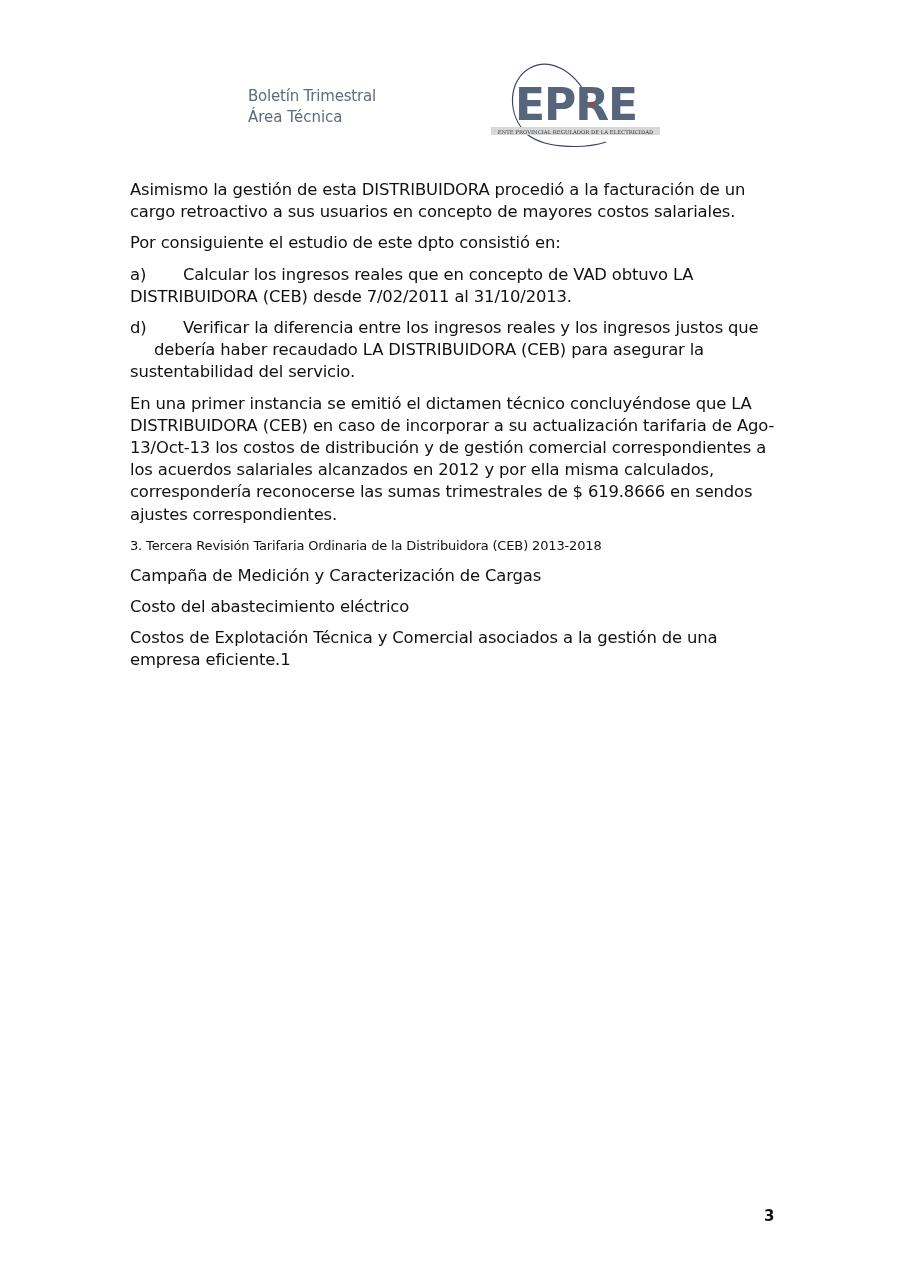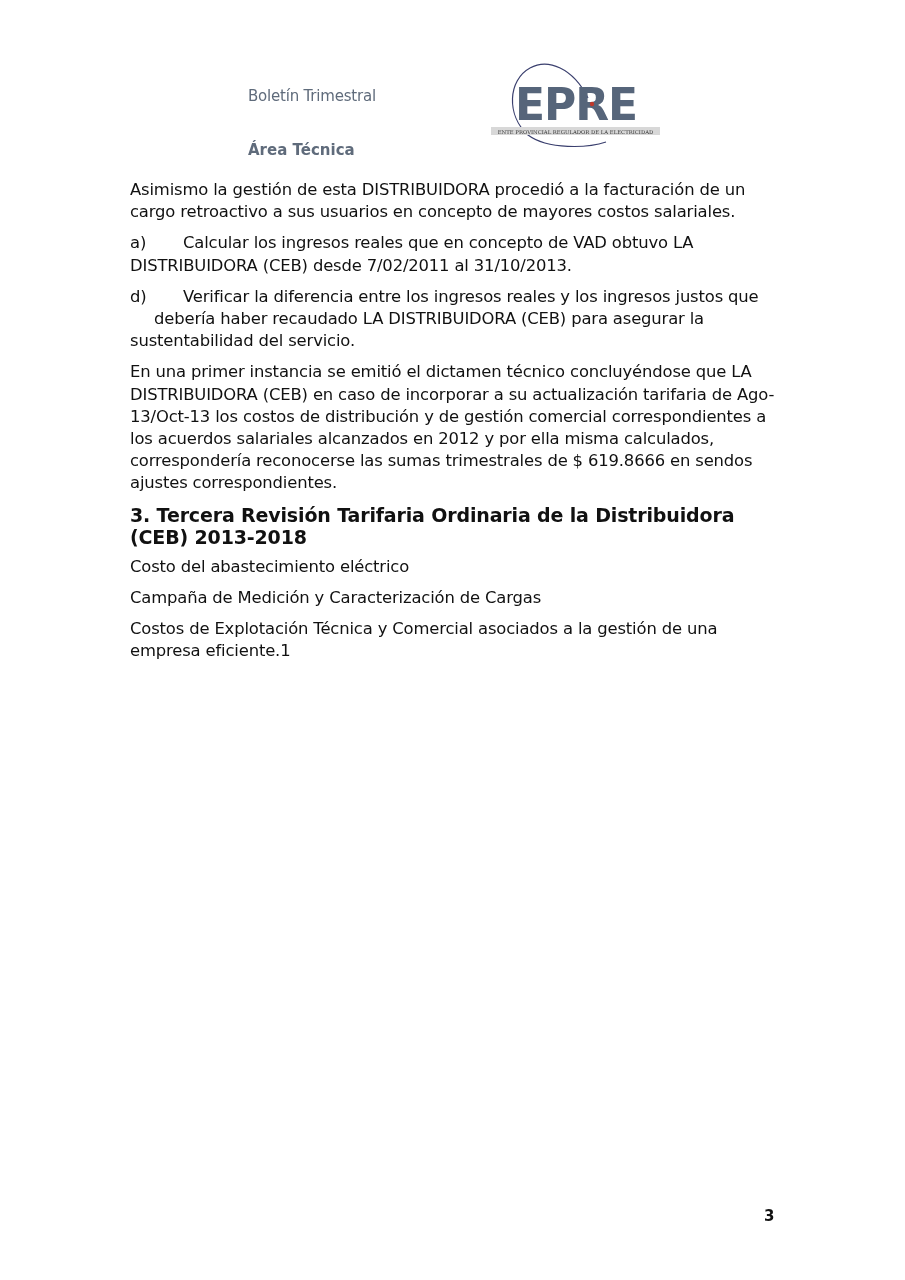--- a/index.html
+++ b/index.html
@@ -1,24 +1,24 @@
 <!DOCTYPE html>
 <html><head>
 <meta charset="utf-8">
 <style>
   html, body { margin: 0; padding: 0; background: #ffffff; }
   body { width: 905px; height: 1280px; position: relative; overflow: hidden; font-family: "DejaVu Sans", sans-serif; color: #111; }
   .header-left { position: absolute; left: 248px; top: 86px; font-family: "DejaVu Sans", sans-serif; color: #5f6b7b; font-size: 15px; line-height: 21px; }
   .header-left .l1 { font-weight: normal; letter-spacing: -0.2px; }
-  .header-left .l2 { font-weight: bold; margin-top: 33px; }
+  .header-left .l2 { font-weight: normal; }
   .logo { position: absolute; left: 488px; top: 60px; width: 175px; height: 88px; }
   .content { position: absolute; left: 130px; top: 179px; width: 650px; font-family: "DejaVu Sans", sans-serif; font-size: 16.4px; line-height: 22.2px; color: #111; letter-spacing: -0.15px; }
   .content p { margin: 0 0 9px 0; }
   .content .item .lbl { display: inline-block; width: 53px; }
-  .content h2 { font-size: 19px; font-weight: bold; margin: 0 0 8px 0; line-height: 22px; }
+  .content h2 { font-size: 13px; font-weight: normal; margin: 0 0 8px 0; line-height: 22px; }
   .gap { display: inline-block; width: 24px; }
   .page-num { position: absolute; left: 764px; top: 1207px; font-weight: bold; font-size: 15px; font-family: "DejaVu Sans", sans-serif; }
 </style>
 </head>
 <body>
 
 <div class="header-left">
   <div class="l1">Boletín Trimestral</div>
   <div class="l2">Área Técnica</div>
 </div>
@@ -27,26 +27,27 @@
   <path d="M42 8 C 20 20, 18 55, 40 75 C 60 90, 100 88, 118 82" fill="none" stroke="#3a3f6e" stroke-width="1.2"></path>
   <path d="M42 8 C 60 -2, 85 8, 100 38" fill="none" stroke="#3a3f6e" stroke-width="1.2"></path>
   <text x="88" y="60" text-anchor="middle" font-family="DejaVu Sans, sans-serif" font-weight="bold" font-size="44" fill="#56657a" letter-spacing="-1">EPRE</text>
   <circle cx="104" cy="44" r="2.2" fill="#c0392b"></circle>
   <rect x="3" y="67" width="169" height="8" fill="#d8d8d8"></rect>
   <text x="87.5" y="73.5" text-anchor="middle" font-family="DejaVu Serif, serif" font-size="5.3" fill="#333">ENTE PROVINCIAL REGULADOR DE LA ELECTRICIDAD</text>
 </svg>
 
 <div class="content">
   <p>Asimismo la gestión de esta DISTRIBUIDORA procedió a la facturación de un cargo retroactivo a sus usuarios en concepto de mayores costos salariales.</p>
+  <p>Por consiguiente el estudio de este dpto consistió en:</p>
 
   <p class="item"><span class="lbl">a)</span><span>Calcular los ingresos reales que en concepto de VAD obtuvo LA DISTRIBUIDORA (CEB) desde 7/02/2011 al 31/10/2013.</span></p>
   <p class="item"><span class="lbl">d)</span><span>Verificar la diferencia entre los ingresos reales y los ingresos justos que</span><span class="gap"></span><span>debería haber recaudado LA DISTRIBUIDORA (CEB) para asegurar la sustentabilidad del servicio.</span></p>
 
   <p>En una primer instancia se emitió el dictamen técnico concluyéndose que LA DISTRIBUIDORA (CEB) en caso de incorporar a su actualización tarifaria de Ago-13/Oct-13 los costos de distribución y de gestión comercial correspondientes a los acuerdos salariales alcanzados en 2012 y por ella misma calculados, correspondería reconocerse las sumas trimestrales de $ 619.8666 en sendos ajustes correspondientes.</p>
 
   <h2>3. Tercera Revisión Tarifaria Ordinaria de la Distribuidora (CEB) 2013-2018</h2>
 
+  <p>Campaña de Medición y Caracterización de Cargas</p>
   <p>Costo del abastecimiento eléctrico</p>
-  <p>Campaña de Medición y Caracterización de Cargas</p>
   <p>Costos de Explotación Técnica y Comercial asociados a la gestión de una empresa eficiente.1</p>
 </div>
 
 <div class="page-num">3</div>
 
 </body></html>

